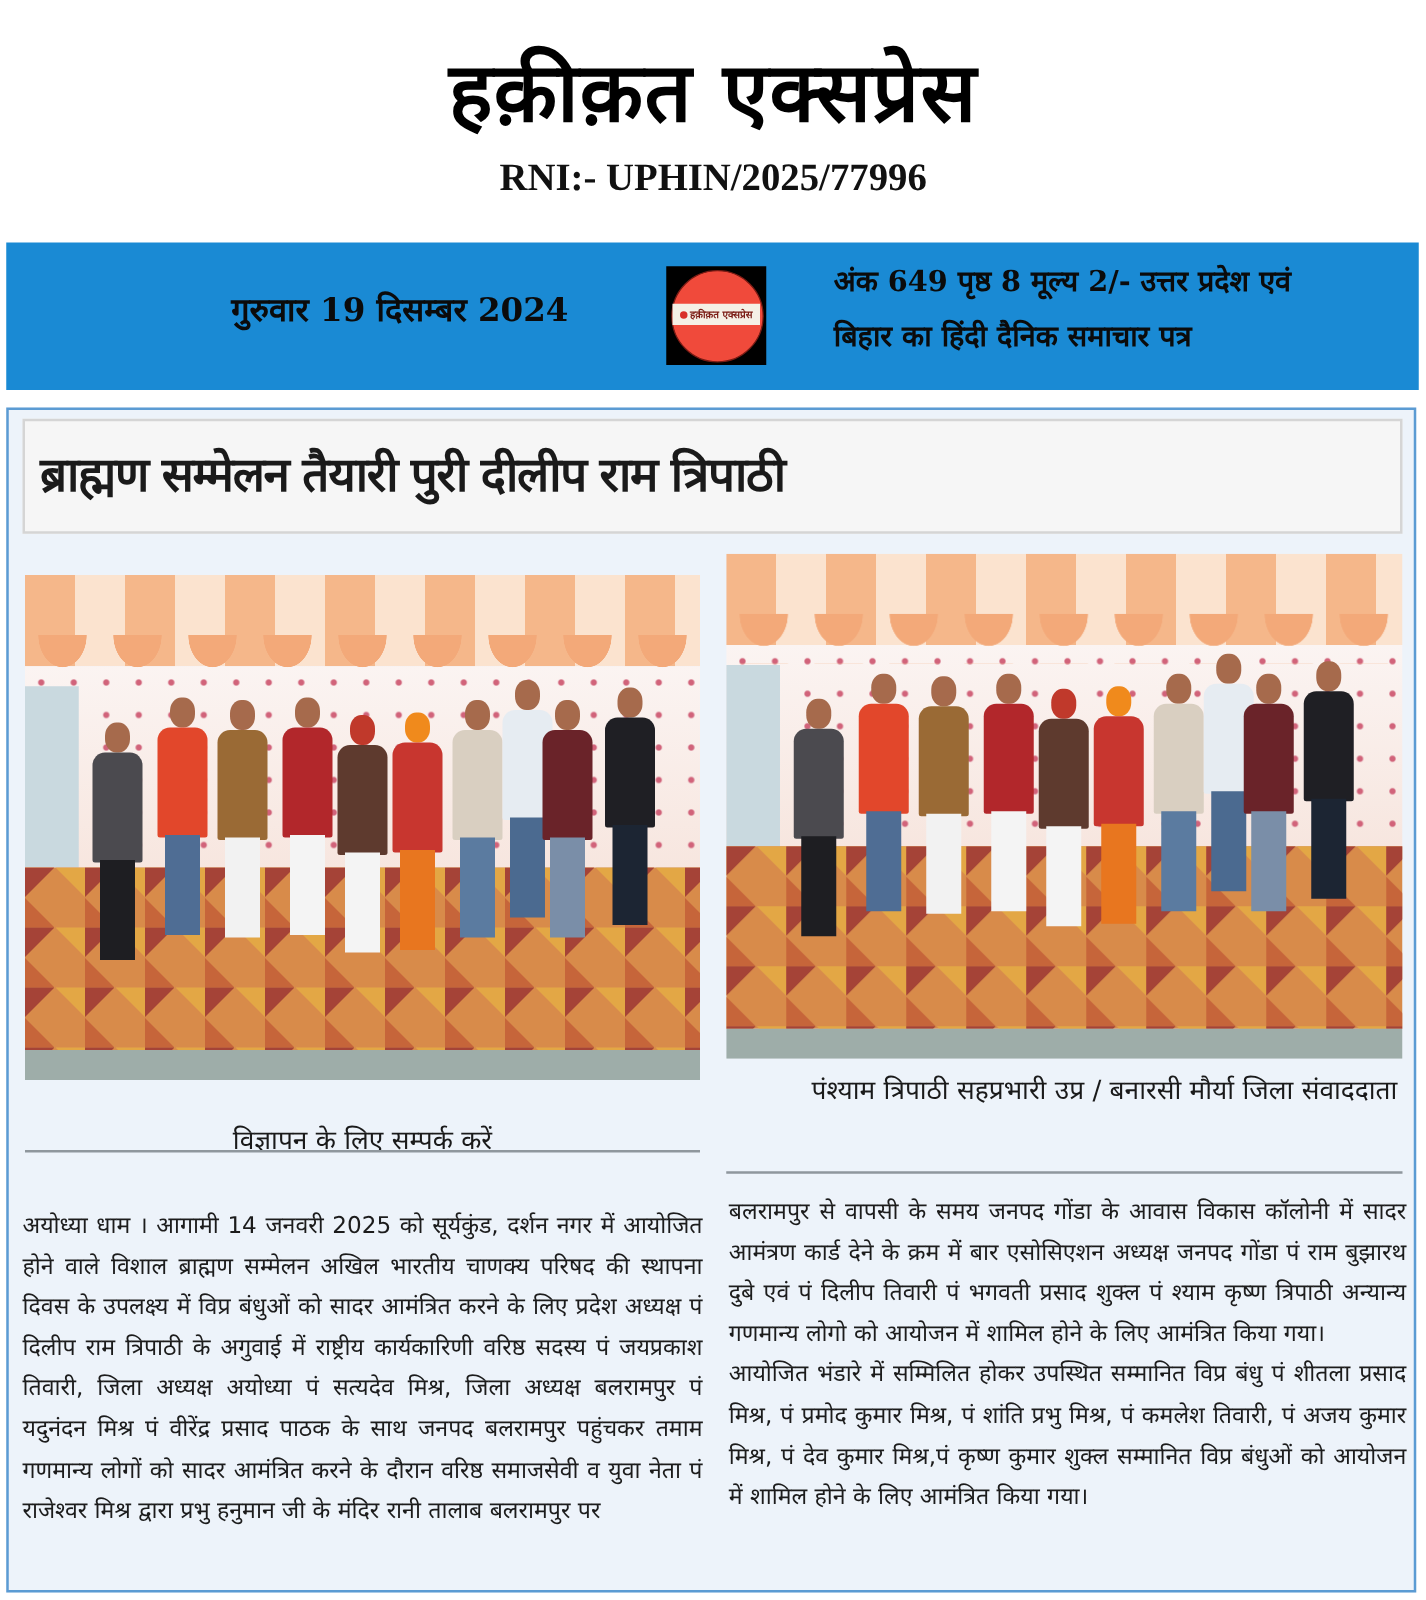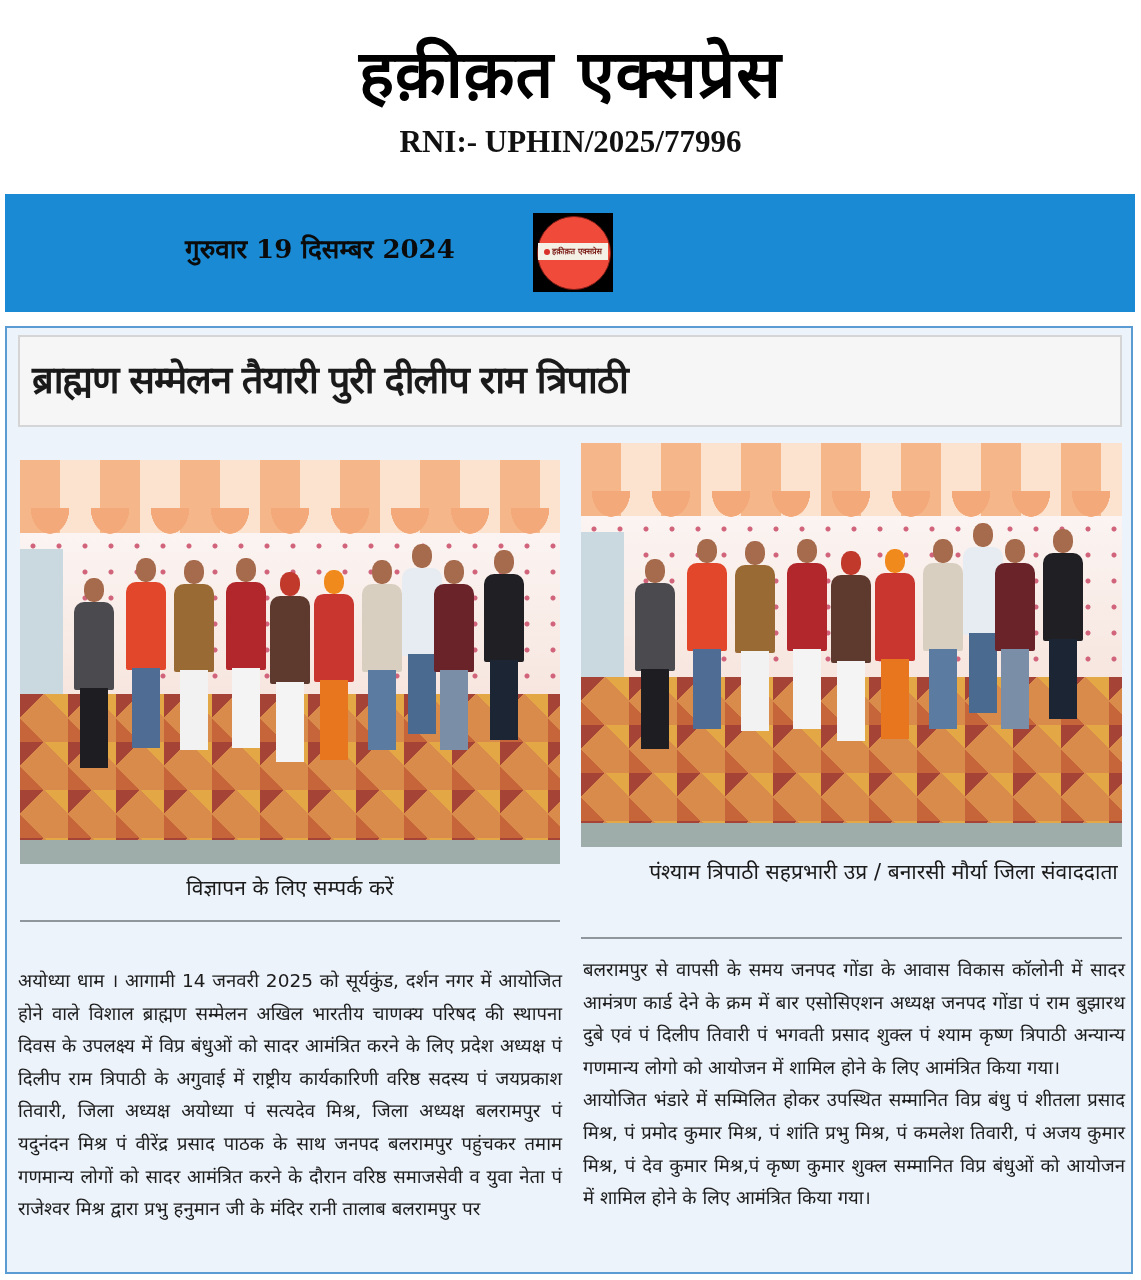--- a/index.html
+++ b/index.html
@@ -123,21 +123,21 @@
     border-radius: 10px 10px 2px 2px;
   }
   .person .legs {
     position: absolute; left: 8px; top: 110px; width: 28px; height: 80px;
   }
   .caption {
     position: absolute; text-align: center;
     font-family: "DejaVu Sans", sans-serif; font-size: 21px; line-height: 32px;
     color: #1a1a1a;
   }
-  .caption.left { left: 20px; top: 872px; width: 540px; }
+  .caption.left { left: 20px; top: 896px; width: 540px; }
   .caption.right { left: 613px; top: 856px; width: 541px; text-align: center; }
   .rule {
     position: absolute; height: 2px; background: #8f979d;
   }
   .rule.left { left: 20px; top: 920px; width: 540px; }
   .rule.right { left: 581px; top: 937px; width: 541px; }
   .col {
     position: absolute; text-align: justify;
     font-family: "DejaVu Sans", sans-serif; font-size: 18.5px; line-height: 32.6px;
     color: #1c1c1c;
@@ -152,20 +152,24 @@
 <div class="masthead">
   <div class="title">हक़ीक़त एक्सप्रेस</div>
   <div class="rni">RNI:- UPHIN/2025/77996</div>
 </div>
 
 <div class="bluebar">
   <div class="date">गुरुवार 19 दिसम्बर 2024</div>
   <div class="logo">
     <div class="disc"></div>
     <div class="strip"><span class="dot"></span><span>हक़ीक़त एक्सप्रेस</span></div>
+  </div>
+  <div class="issue">
+    <div>अंक 649 पृष्ठ 8 मूल्य 2/- उत्तर प्रदेश एवं</div>
+    <div>बिहार का हिंदी दैनिक समाचार पत्र</div>
   </div>
 </div>
 
 <div class="frame"></div>
 
 <div class="headline-box">
   <div class="headline">ब्राह्मण सम्मेलन तैयारी पुरी दीलीप राम त्रिपाठी</div>
 </div>
 
 <div class="photo left">

